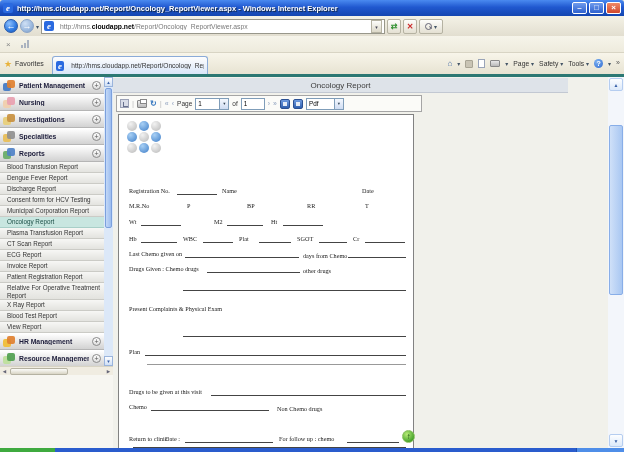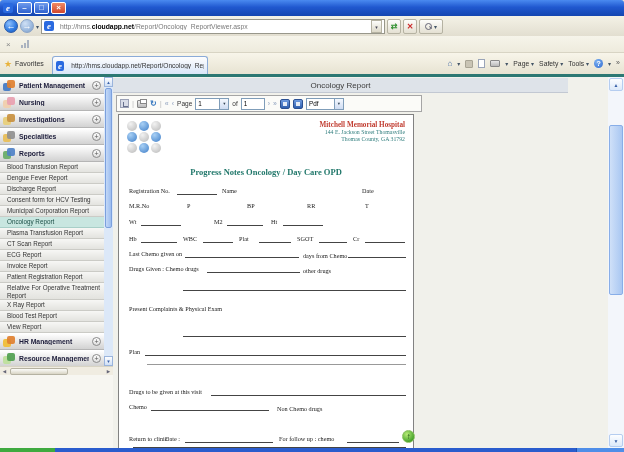--- a/index.html
+++ b/index.html
@@ -177,20 +177,21 @@
 .tb-start{position:absolute;left:0;top:0;width:55px;height:4px;background:#3faa3f}
 .tb-tray{position:absolute;left:576px;top:0;width:48px;height:4px;background:#4f8ee8;border-left:1px solid #1e4fb0}
 </style>
 </head>
 <body>
 
 <div class="screen">
 
   <div class="titlebar">
     <span class="ie-ico">e</span>
+    <span class="titletext">http://hms.cloudapp.net/Report/Oncology_ReportViewer.aspx - Windows Internet Explorer</span>
     <span class="winbtns">
       <span class="wbtn">–</span>
       <span class="wbtn">□</span>
       <span class="wbtn close">×</span>
     </span>
   </div>
 
   <div class="addrbar">
     <span class="navcirc">←</span>
     <span class="navcirc dim">→</span>
@@ -343,26 +344,20 @@
           <i class="g" style="left:0;top:0"></i>
             <i class="b" style="left:12px;top:0"></i>
             <i class="g" style="left:24px;top:0"></i>
           <i class="b" style="left:0;top:11px"></i>
             <i class="g" style="left:12px;top:11px"></i>
             <i class="b" style="left:24px;top:11px"></i>
           <i class="g" style="left:0;top:22px"></i>
             <i class="b" style="left:12px;top:22px"></i>
             <i class="g" style="left:24px;top:22px"></i>
         </span>
-        <span class="hospblock">
-          <div class="hospname">Mitchell Memorial Hospital</div>
-          <div class="hospaddr">144 E. Jackson Street Thomasville</div>
-          <div class="hospaddr">Thomas County, GA 31792</div>
-        </span>
-        <div class="formtitle">Progress Notes Oncology / Day Care OPD</div>
 
         <span class="fl" style="left:10px;top:72px">Registration No.</span>
         <span class="ln" style="left:58px;top:79px;width:40px"></span>
         <span class="fl" style="left:103px;top:72px">Name</span>
         <span class="fl" style="left:243px;top:72px">Date</span>
 
         <span class="fl" style="left:10px;top:87px">M.R.No</span>
         <span class="fl" style="left:68px;top:87px">P</span>
         <span class="fl" style="left:128px;top:87px">BP</span>
         <span class="fl" style="left:188px;top:87px">RR</span>

